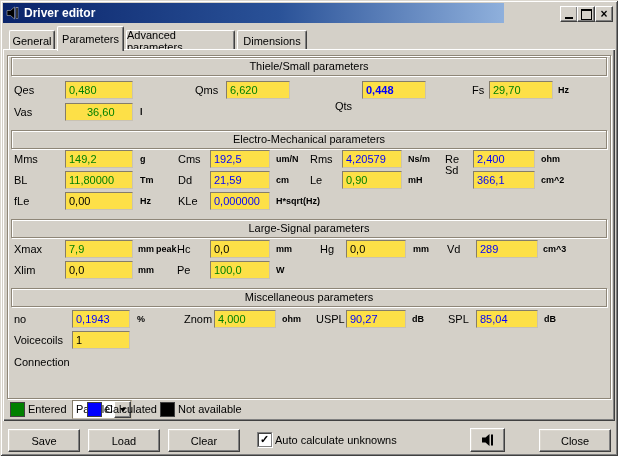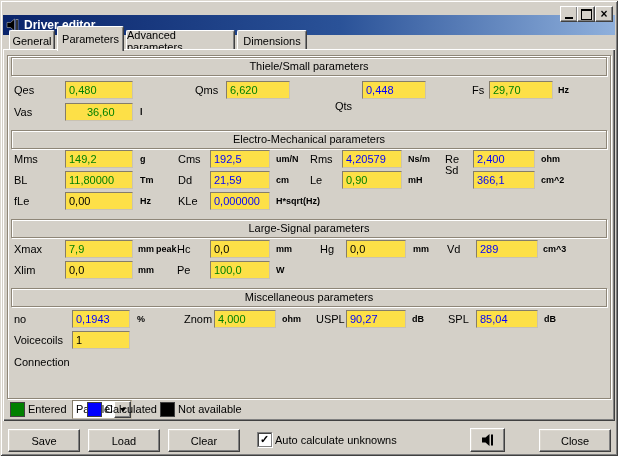--- a/index.html
+++ b/index.html
@@ -4,21 +4,21 @@
 <style>
   html,body{margin:0;padding:0;background:#fff;}
   .dialog{
     position:relative;width:618px;height:456px;background:#d4d0c8;
     font-family:"Liberation Sans",sans-serif;font-size:11px;color:#000;
     box-shadow:inset 1px 1px 0 #dcd8d0, inset -1px -1px 0 #404040,
                inset 2px 2px 0 #ffffff, inset -2px -2px 0 #808080;
     overflow:hidden;
   }
   
-  .titlebar{position:absolute;left:3px;top:15px;width:612px;height:20px;
+  .titlebar{position:absolute;left:3px;top:3px;width:501px;height:20px;
     background:linear-gradient(90deg,#0a246a 0%,#2a5298 55%,#8fb0dc 100%);
     display:flex;align-items:center;}
   .title-icon{width:14px;height:14px;margin-left:3px;flex:0 0 auto;}
   .title-text{color:#fff;font-weight:bold;font-size:12px;margin-left:4px;white-space:nowrap;}
   .winbtn{position:absolute;top:6px;width:16px;height:14px;background:#d4d0c8;
     border:1px solid;border-color:#ffffff #404040 #404040 #ffffff;
     box-shadow:inset -1px -1px 0 #808080;
     display:flex;align-items:center;justify-content:center;}
   .glyph-min{width:8px;height:2px;background:#000;margin-top:7px;}
   .glyph-max{width:9px;height:8px;border:1px solid #000;border-top-width:2px;}
@@ -108,21 +108,21 @@
   <div class="shead" style="top:57px;">Thiele/Small parameters</div>
   <div class="shead" style="top:130px;">Electro-Mechanical parameters</div>
   <div class="shead" style="top:219px;">Large-Signal parameters</div>
   <div class="shead" style="top:288px;">Miscellaneous parameters</div>
 
   <span class="lbl" style="left:14px;top:84px;">Qes</span>
   <input class="box entered" style="left: 65px; top: 81px; width: 68px;" value="0,480">
   <span class="lbl" style="left:195px;top:84px;">Qms</span>
   <input class="box entered" style="left: 226px; top: 81px; width: 64px;" value="6,620">
   <span class="lbl" style="left:335px;top:84px;margin-top:16px;">Qts</span>
-  <input class="box calculated" style="left: 362px; top: 81px; width: 64px;" value="0,448">
+  <input class="box calculated" style="left: 362px; top: 81px; width: 64px; font-weight: bold;" value="0,448">
   <span class="lbl" style="left:472px;top:84px;">Fs</span>
   <input class="box entered" style="left: 489px; top: 81px; width: 64px;" value="29,70">
   <span class="unit" style="left:558px;top:85px;">Hz</span>
   <span class="lbl" style="left:14px;top:106px;">Vas</span>
   <input class="box entered" style="left: 65px; top: 103px; width: 68px; padding-left: 21px;" value="36,60">
   <span class="unit" style="left:140px;top:107px;">l</span>
 
   <span class="lbl" style="left:14px;top:153px;">Mms</span>
   <input class="box entered" style="left: 65px; top: 150px; width: 68px;" value="149,2">
   <span class="unit" style="left:140px;top:154px;">g</span>

